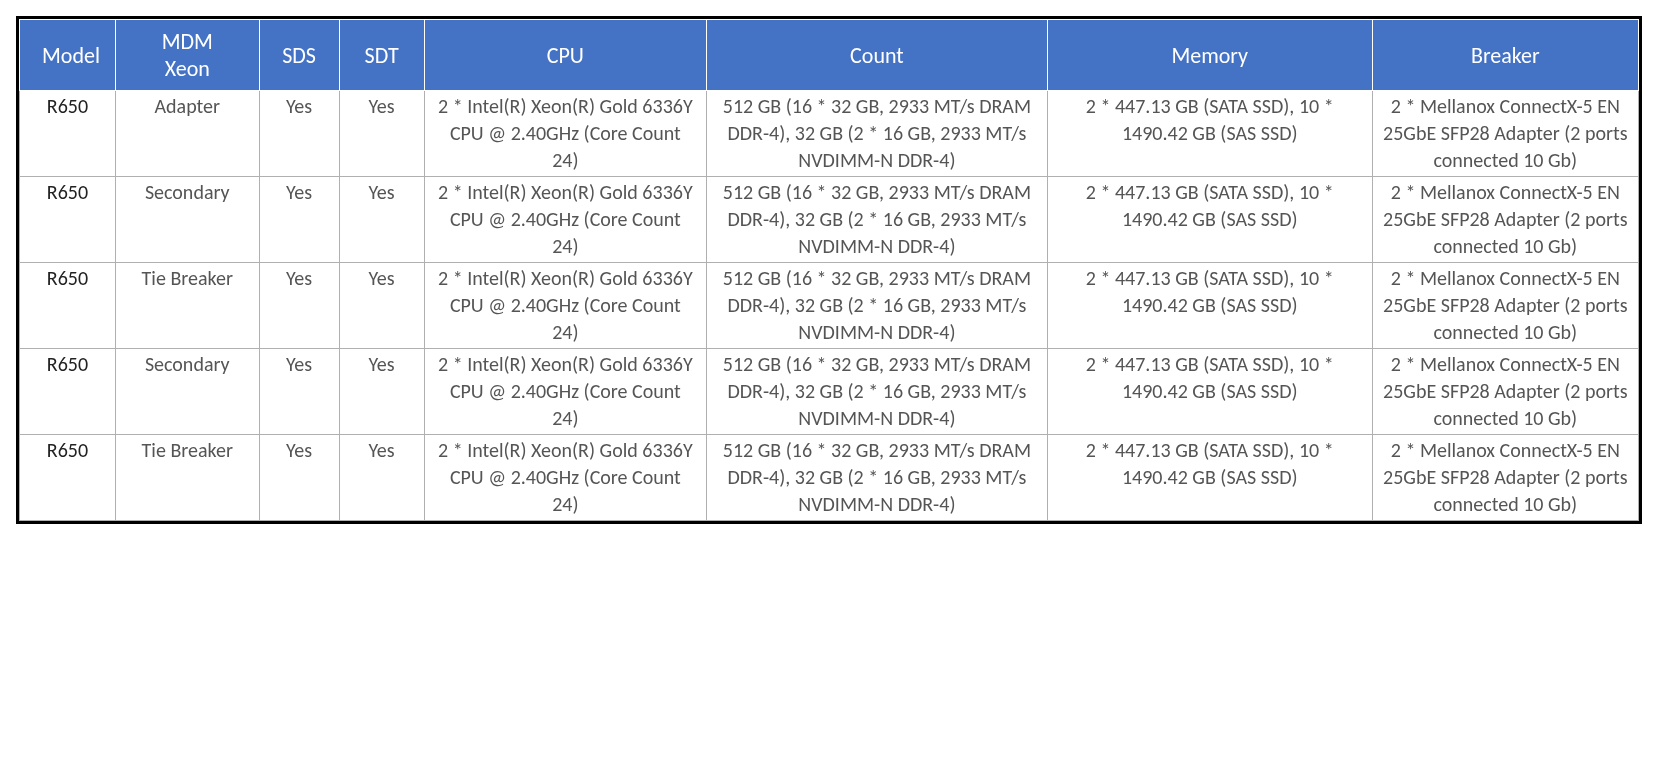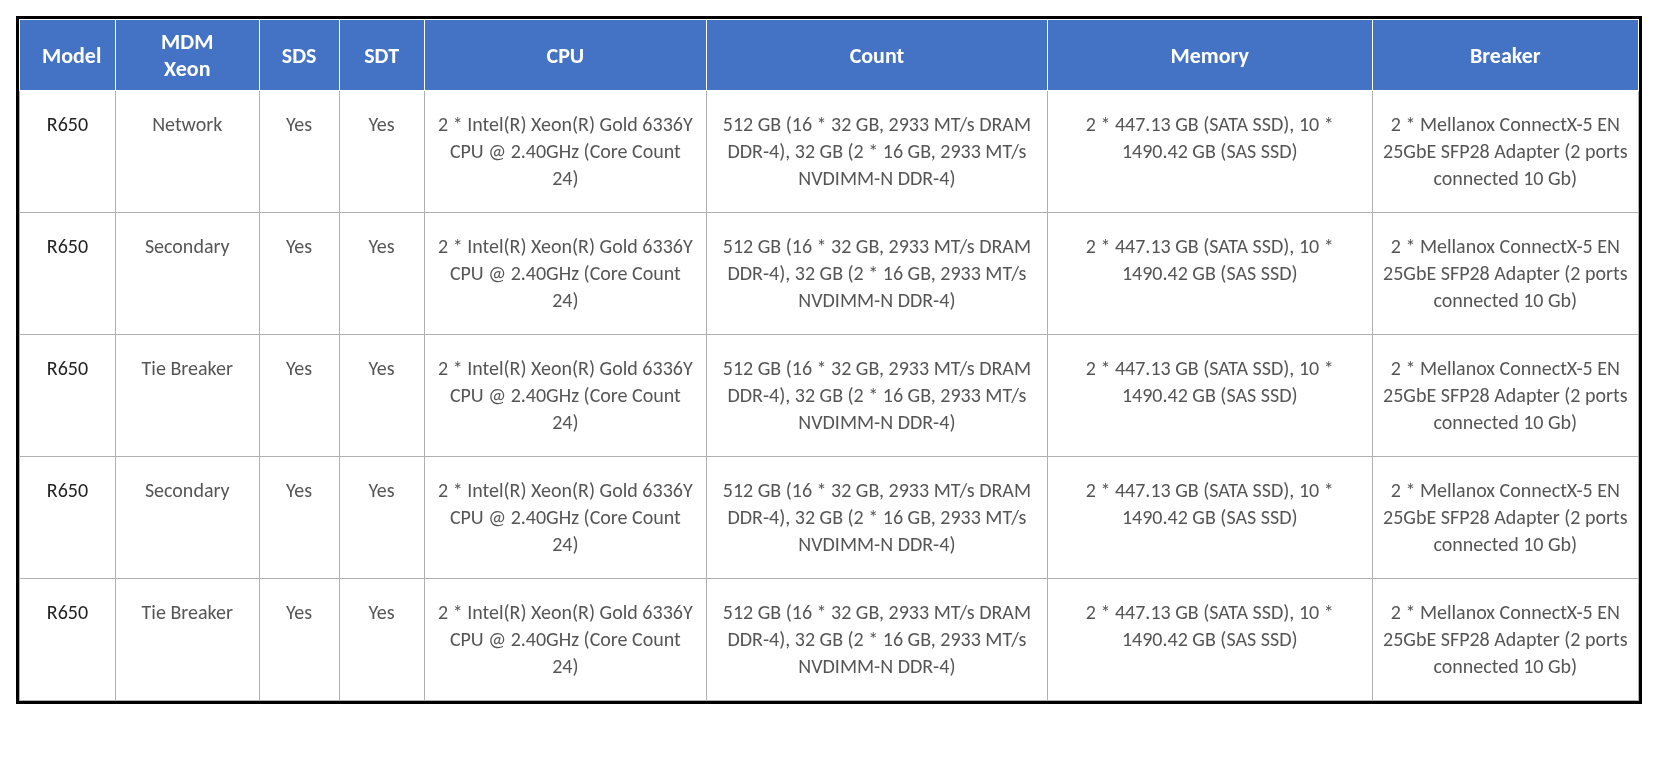--- a/index.html
+++ b/index.html
@@ -14,30 +14,30 @@
     width: 1620px;
   }
   table {
     border-collapse: collapse;
     width: 100%;
     table-layout: fixed;
   }
   th {
     background: #4472C4;
     color: #fff;
-    font-weight: 700;
+    font-weight: 400;
     font-size: 22px;
     padding: 8px 22px;
     border: 1px solid #fff;
     text-align: center;
     vertical-align: middle;
   }
   td {
     border: 1px solid #b0b0b0;
-    padding: 20px 10px;
+    padding: 2px 10px;
     text-align: center;
     vertical-align: top;
     font-size: 20px;
     color: #555;
     line-height: 1.35;
   }
   td.model {
     color: #222;
     font-weight: 400;
   }
@@ -75,21 +75,21 @@
       <th>SDT</th>
       <th>CPU</th>
       <th>Count</th>
       <th>Memory</th>
       <th>Breaker</th>
     </tr>
   </thead>
   <tbody>
     <tr>
       <td class="model">R650</td>
-      <td>Network</td>
+      <td>Adapter</td>
       <td>Yes</td>
       <td>Yes</td>
       <td>2 * Intel(R) Xeon(R) Gold 6336Y CPU @ 2.40GHz (Core Count 24)</td>
       <td>512 GB (16 * 32 GB, 2933 MT/s DRAM DDR-4), 32 GB (2 * 16 GB, 2933 MT/s NVDIMM-N DDR-4)</td>
       <td>2 * 447.13 GB (SATA SSD), 10 * 1490.42 GB (SAS SSD)</td>
       <td>2 * Mellanox ConnectX-5 EN 25GbE SFP28 Adapter (2 ports connected 10 Gb)</td>
     </tr>
     <tr>
       <td class="model">R650</td>
       <td>Secondary</td>

